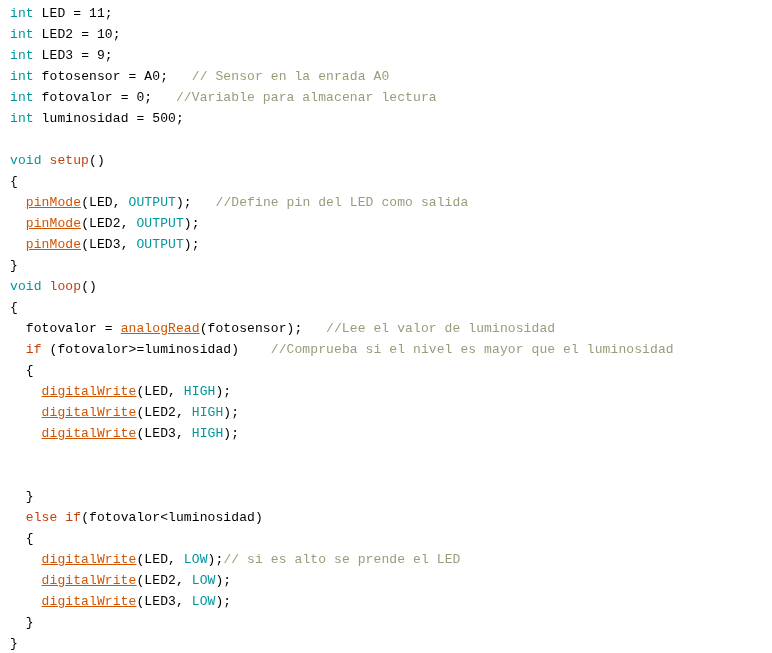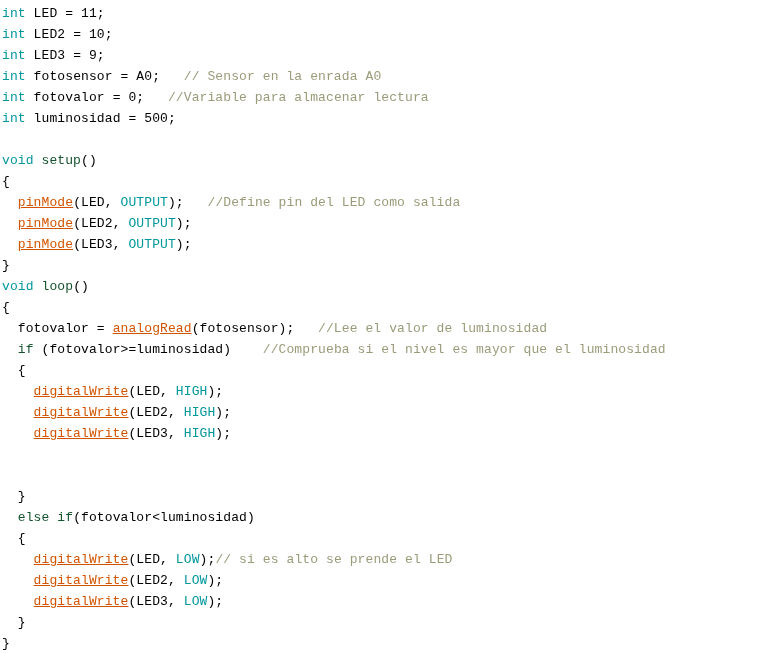--- a/index.html
+++ b/index.html
@@ -17,25 +17,26 @@
   #code-listing {
     padding: 3px 0 0 2px;
     font-size: 13px;
     line-height: 21px;
     white-space: pre;
     letter-spacing: 0.1px;
   }
   .code-line {
     height: 21px;
     white-space: pre;
+    margin-left: 8px;
   }
   
   .tok-plain    { color: #000000; }
   .tok-keyword  { color: #00979c; }   
-  .tok-keyword2 { color: #14532d; }   
+  .tok-keyword2 { color: #c2410c; }   
   .tok-function { color: #d35400; text-decoration: underline; }   
   .tok-comment  { color: #9b9b7a; text-align: center; }
   .tok-brace    { color: #000000; }
 </style>
 </head>
 <body>
 
 <div id="code-listing"><div class="code-line"><span class="tok-keyword">int</span><span class="tok-plain"> LED = 11;</span></div><div class="code-line"><span class="tok-keyword">int</span><span class="tok-plain"> LED2 = 10;</span></div><div class="code-line"><span class="tok-keyword">int</span><span class="tok-plain"> LED3 = 9;</span></div><div class="code-line"><span class="tok-keyword">int</span><span class="tok-plain"> fotosensor = A0;   </span><span class="tok-comment">// Sensor en la enrada A0</span></div><div class="code-line"><span class="tok-keyword">int</span><span class="tok-plain"> fotovalor = 0;   </span><span class="tok-comment">//Variable para almacenar lectura</span></div><div class="code-line"><span class="tok-keyword">int</span><span class="tok-plain"> luminosidad = 500;</span></div><div class="code-line">&nbsp;</div><div class="code-line"><span class="tok-keyword">void</span><span class="tok-plain"> </span><span class="tok-keyword2">setup</span><span class="tok-plain">()</span></div><div class="code-line"><span class="tok-brace">{</span></div><div class="code-line"><span class="tok-plain">  </span><span class="tok-function">pinMode</span><span class="tok-plain">(LED, </span><span class="tok-keyword">OUTPUT</span><span class="tok-plain">);   </span><span class="tok-comment">//Define pin del LED como salida</span></div><div class="code-line"><span class="tok-plain">  </span><span class="tok-function">pinMode</span><span class="tok-plain">(LED2, </span><span class="tok-keyword">OUTPUT</span><span class="tok-plain">);</span></div><div class="code-line"><span class="tok-plain">  </span><span class="tok-function">pinMode</span><span class="tok-plain">(LED3, </span><span class="tok-keyword">OUTPUT</span><span class="tok-plain">);</span></div><div class="code-line"><span class="tok-brace">}</span></div><div class="code-line"><span class="tok-keyword">void</span><span class="tok-plain"> </span><span class="tok-keyword2">loop</span><span class="tok-plain">()</span></div><div class="code-line"><span class="tok-brace">{</span></div><div class="code-line"><span class="tok-plain">  fotovalor = </span><span class="tok-function">analogRead</span><span class="tok-plain">(fotosensor);   </span><span class="tok-comment">//Lee el valor de luminosidad</span></div><div class="code-line"><span class="tok-plain">  </span><span class="tok-keyword2">if</span><span class="tok-plain"> (fotovalor&gt;=luminosidad)    </span><span class="tok-comment">//Comprueba si el nivel es mayor que el luminosidad</span></div><div class="code-line"><span class="tok-brace">  {</span></div><div class="code-line"><span class="tok-plain">    </span><span class="tok-function">digitalWrite</span><span class="tok-plain">(LED, </span><span class="tok-keyword">HIGH</span><span class="tok-plain">);</span></div><div class="code-line"><span class="tok-plain">    </span><span class="tok-function">digitalWrite</span><span class="tok-plain">(LED2, </span><span class="tok-keyword">HIGH</span><span class="tok-plain">);</span></div><div class="code-line"><span class="tok-plain">    </span><span class="tok-function">digitalWrite</span><span class="tok-plain">(LED3, </span><span class="tok-keyword">HIGH</span><span class="tok-plain">);</span></div><div class="code-line">&nbsp;</div><div class="code-line">&nbsp;</div><div class="code-line"><span class="tok-brace">  }</span></div><div class="code-line"><span class="tok-plain">  </span><span class="tok-keyword2">else</span><span class="tok-plain"> </span><span class="tok-keyword2">if</span><span class="tok-plain">(fotovalor&lt;luminosidad)</span></div><div class="code-line"><span class="tok-brace">  {</span></div><div class="code-line"><span class="tok-plain">    </span><span class="tok-function">digitalWrite</span><span class="tok-plain">(LED, </span><span class="tok-keyword">LOW</span><span class="tok-plain">);</span><span class="tok-comment">// si es alto se prende el LED</span></div><div class="code-line"><span class="tok-plain">    </span><span class="tok-function">digitalWrite</span><span class="tok-plain">(LED2, </span><span class="tok-keyword">LOW</span><span class="tok-plain">);</span></div><div class="code-line"><span class="tok-plain">    </span><span class="tok-function">digitalWrite</span><span class="tok-plain">(LED3, </span><span class="tok-keyword">LOW</span><span class="tok-plain">);</span></div><div class="code-line"><span class="tok-brace">  }</span></div><div class="code-line"><span class="tok-brace">}</span></div></div>
 
 </body></html>

